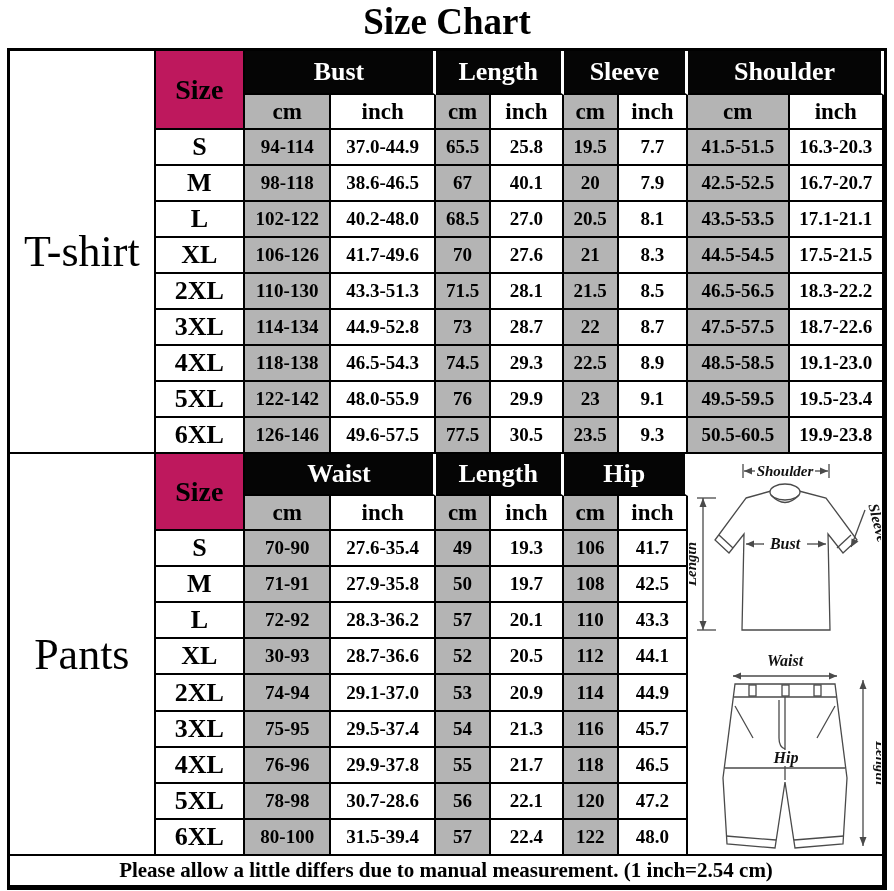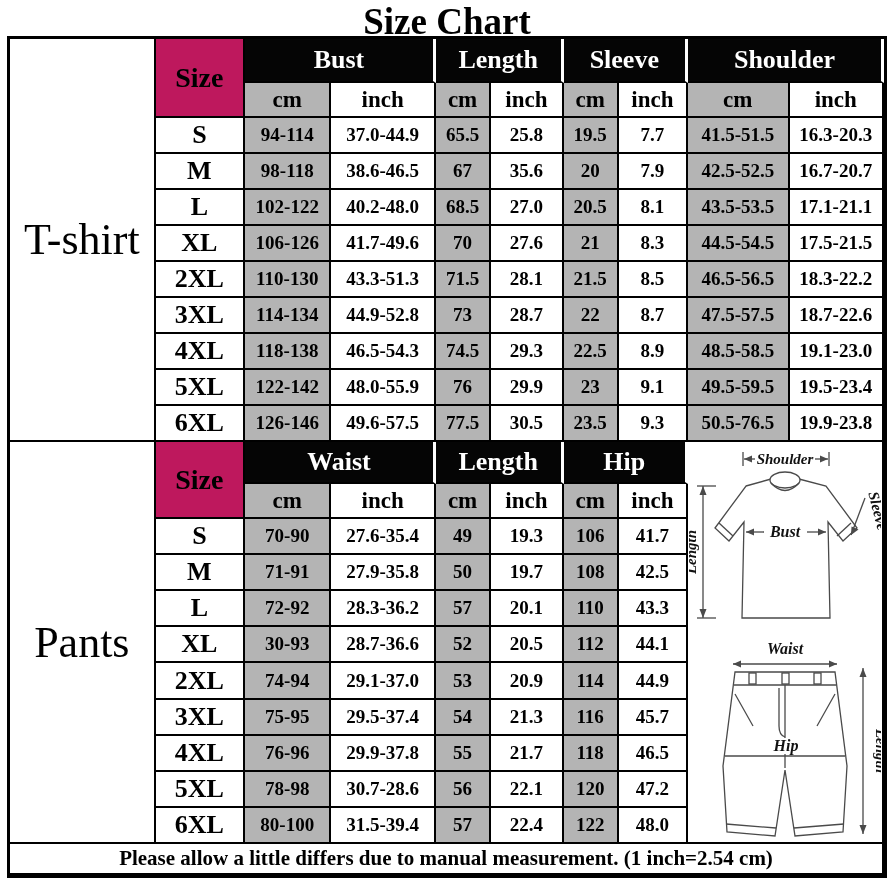--- a/index.html
+++ b/index.html
@@ -2,21 +2,21 @@
 <html><head>
 <meta charset="utf-8">
 <style>
   html,body{margin:0;padding:0;}
   body{
     width:894px;height:891px;background:#ffffff;
     font-family:"Liberation Serif","DejaVu Serif",serif;
     color:#000;
   }
   .title{
-    height:36px;line-height:44px;text-align:center;
+    height:48px;line-height:44px;text-align:center;
     font-size:37px;font-weight:bold;letter-spacing:0px;
   }
   table.size-table{
     margin:0 auto;width:880px;table-layout:fixed;
     border-collapse:separate;border-spacing:0;
     border:3px solid #000;
   }
   td{
     border-right:2px solid #000;border-bottom:2px solid #000;
     text-align:center;vertical-align:middle;padding:0;overflow:hidden;
@@ -93,21 +93,21 @@
         <td class="val cm">19.5</td>
         <td class="val inch">7.7</td>
         <td class="val cm">41.5-51.5</td>
         <td class="val inch">16.3-20.3</td>
       </tr>
       <tr class="drow">
         <td class="size-cell">M</td>
         <td class="val cm">98-118</td>
         <td class="val inch">38.6-46.5</td>
         <td class="val cm">67</td>
-        <td class="val inch">35.6</td>
+        <td class="val inch">40.1</td>
         <td class="val cm">20</td>
         <td class="val inch">7.9</td>
         <td class="val cm">42.5-52.5</td>
         <td class="val inch">16.7-20.7</td>
       </tr>
       <tr class="drow">
         <td class="size-cell">L</td>
         <td class="val cm">102-122</td>
         <td class="val inch">40.2-48.0</td>
         <td class="val cm">68.5</td>
@@ -173,21 +173,21 @@
         <td class="val inch">19.5-23.4</td>
       </tr>
       <tr class="drow">
         <td class="size-cell">6XL</td>
         <td class="val cm">126-146</td>
         <td class="val inch">49.6-57.5</td>
         <td class="val cm">77.5</td>
         <td class="val inch">30.5</td>
         <td class="val cm">23.5</td>
         <td class="val inch">9.3</td>
-        <td class="val cm">50.5-76.5</td>
+        <td class="val cm">50.5-60.5</td>
         <td class="val inch">19.9-23.8</td>
       </tr>
     </tbody>
 
   <tbody>
     <tr class="prow1">
       <td class="cat" rowspan="11">Pants</td>
       <td class="size-head" rowspan="2">Size</td>
       <td class="ghead" colspan="2">Waist</td>
       <td class="ghead" colspan="2">Length</td>

